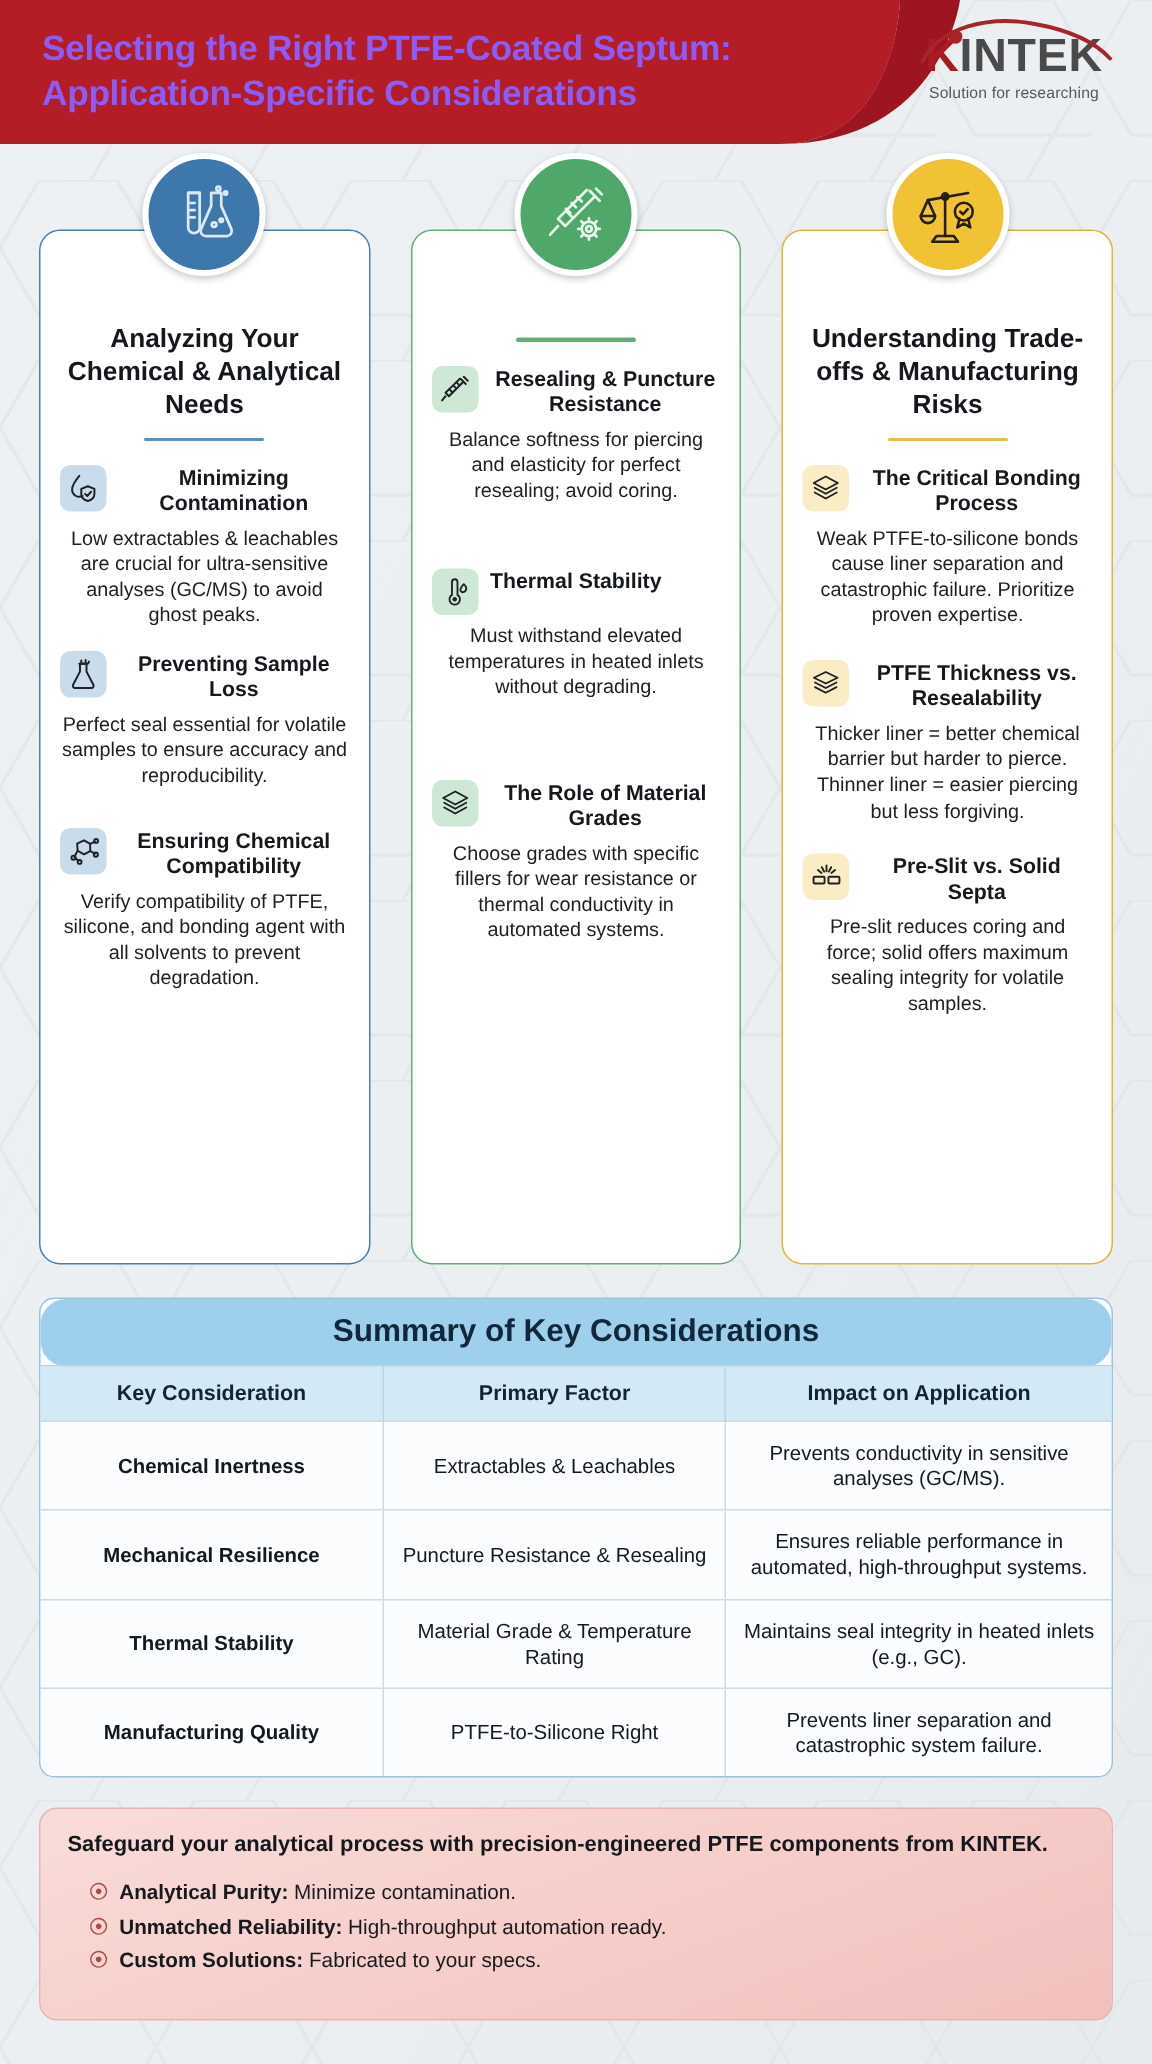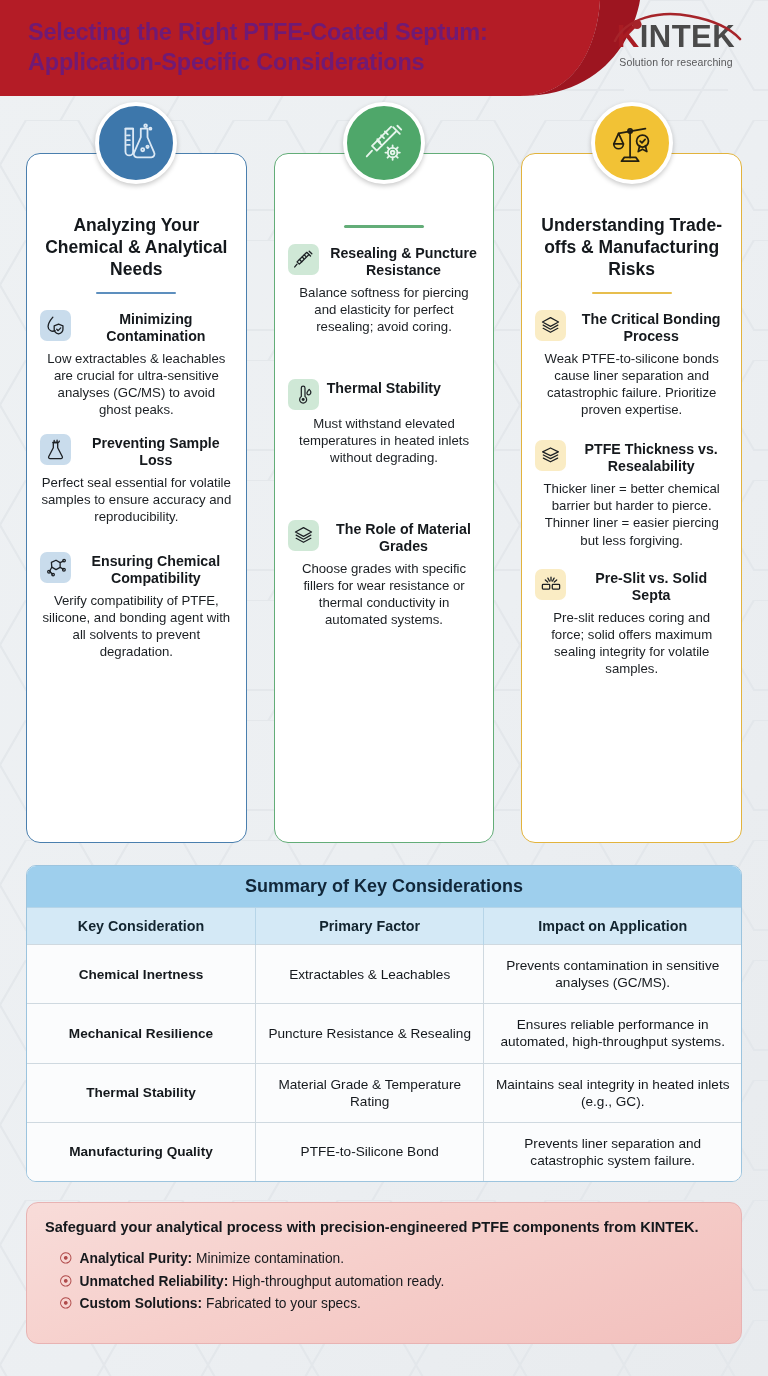--- a/index.html
+++ b/index.html
@@ -42,21 +42,21 @@
     left: 0; top: 0;
     width: 640px;
     height: 96px;
     z-index: 1;
   }
   .header-title {
     position: absolute;
     left: 28px;
     top: 17px;
     z-index: 3;
-    color: #701a75;
+    color: #8b5cf6;
     font-size: 23.5px;
     font-weight: bold;
     line-height: 1.28;
     letter-spacing: -0.2px;
     width: 580px;
   }
   .logo {
     position: absolute;
     right: 22px;
     top: 14px;
@@ -185,24 +185,25 @@
     margin: 22px 26px 0;
     border-radius: 10px;
     overflow: hidden;
     border: 1.5px solid #9cc4de;
     background: #fbfdfe;
   }
   table { width: 100%; border-collapse: collapse; }
   .tbl-title {
     background: #9ecfed;
     color: #11273a;
-    font-size: 18px;
+    font-size: 21px;
     font-weight: bold;
     text-align: center;
     padding: 10px 6px;
+    border-radius: 17px;
   }
   .tbl-head th {
     background: #d4e9f6;
     color: #12242f;
     font-size: 14.3px;
     font-weight: bold;
     text-align: center;
     padding: 10px 6px;
     border-right: 1px solid #b6d5e8;
     border-top: 1px solid #b6d5e8;
@@ -498,35 +499,35 @@
         <tr class="tbl-head">
           <th>Key Consideration</th>
           <th>Primary Factor</th>
           <th>Impact on Application</th>
         </tr>
       </thead>
       <tbody>
         <tr>
           <td class="k">Chemical Inertness</td>
           <td class="f">Extractables &amp; Leachables</td>
-          <td>Prevents contamination in sensitive analyses (GC/MS).</td>
+          <td>Prevents conductivity in sensitive analyses (GC/MS).</td>
         </tr>
         <tr>
           <td class="k">Mechanical Resilience</td>
           <td class="f">Puncture Resistance &amp; Resealing</td>
           <td>Ensures reliable performance in automated, high-throughput systems.</td>
         </tr>
         <tr>
           <td class="k">Thermal Stability</td>
           <td class="f">Material Grade &amp; Temperature Rating</td>
           <td>Maintains seal integrity in heated inlets (e.g., GC).</td>
         </tr>
         <tr>
           <td class="k">Manufacturing Quality</td>
-          <td class="f">PTFE-to-Silicone Bond</td>
+          <td class="f">PTFE-to-Silicone Right</td>
           <td>Prevents liner separation and catastrophic system failure.</td>
         </tr>
       </tbody>
     </table>
   </div>
 
   <div class="cta">
     <div class="cta-lead">Safeguard your analytical process with precision-engineered PTFE components from KINTEK.</div>
     <ul class="cta-list">
       <li>

